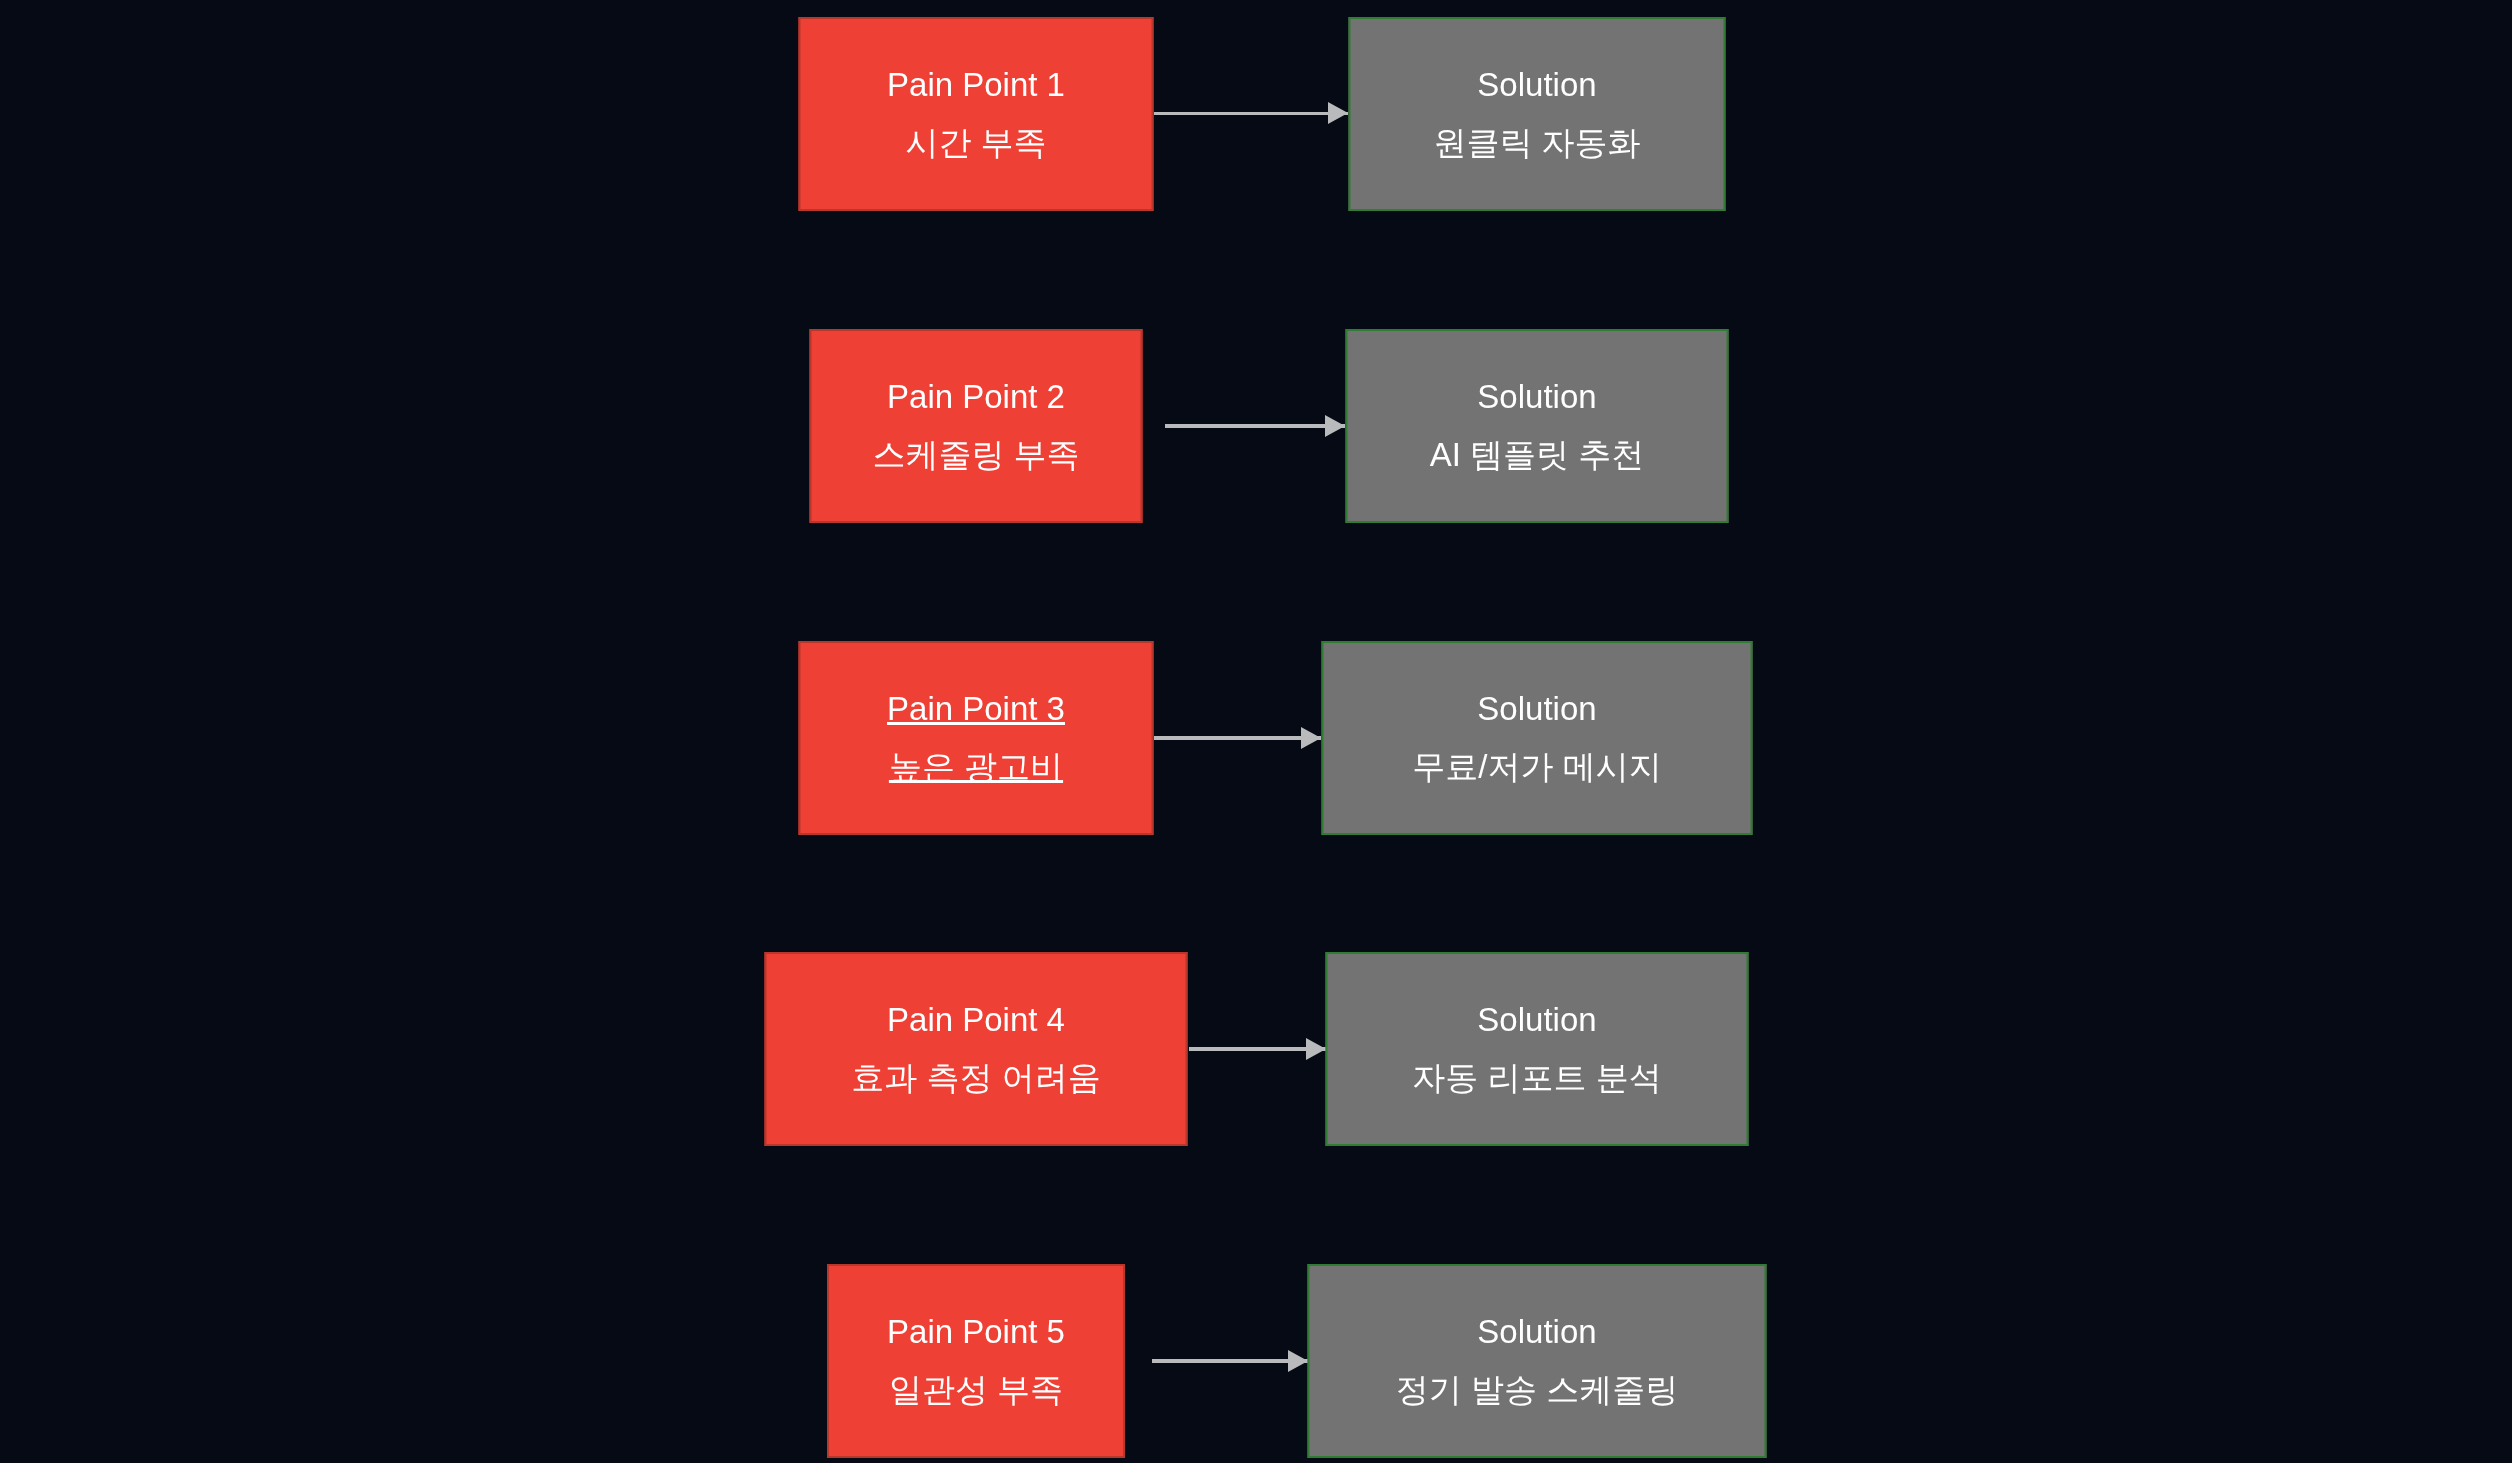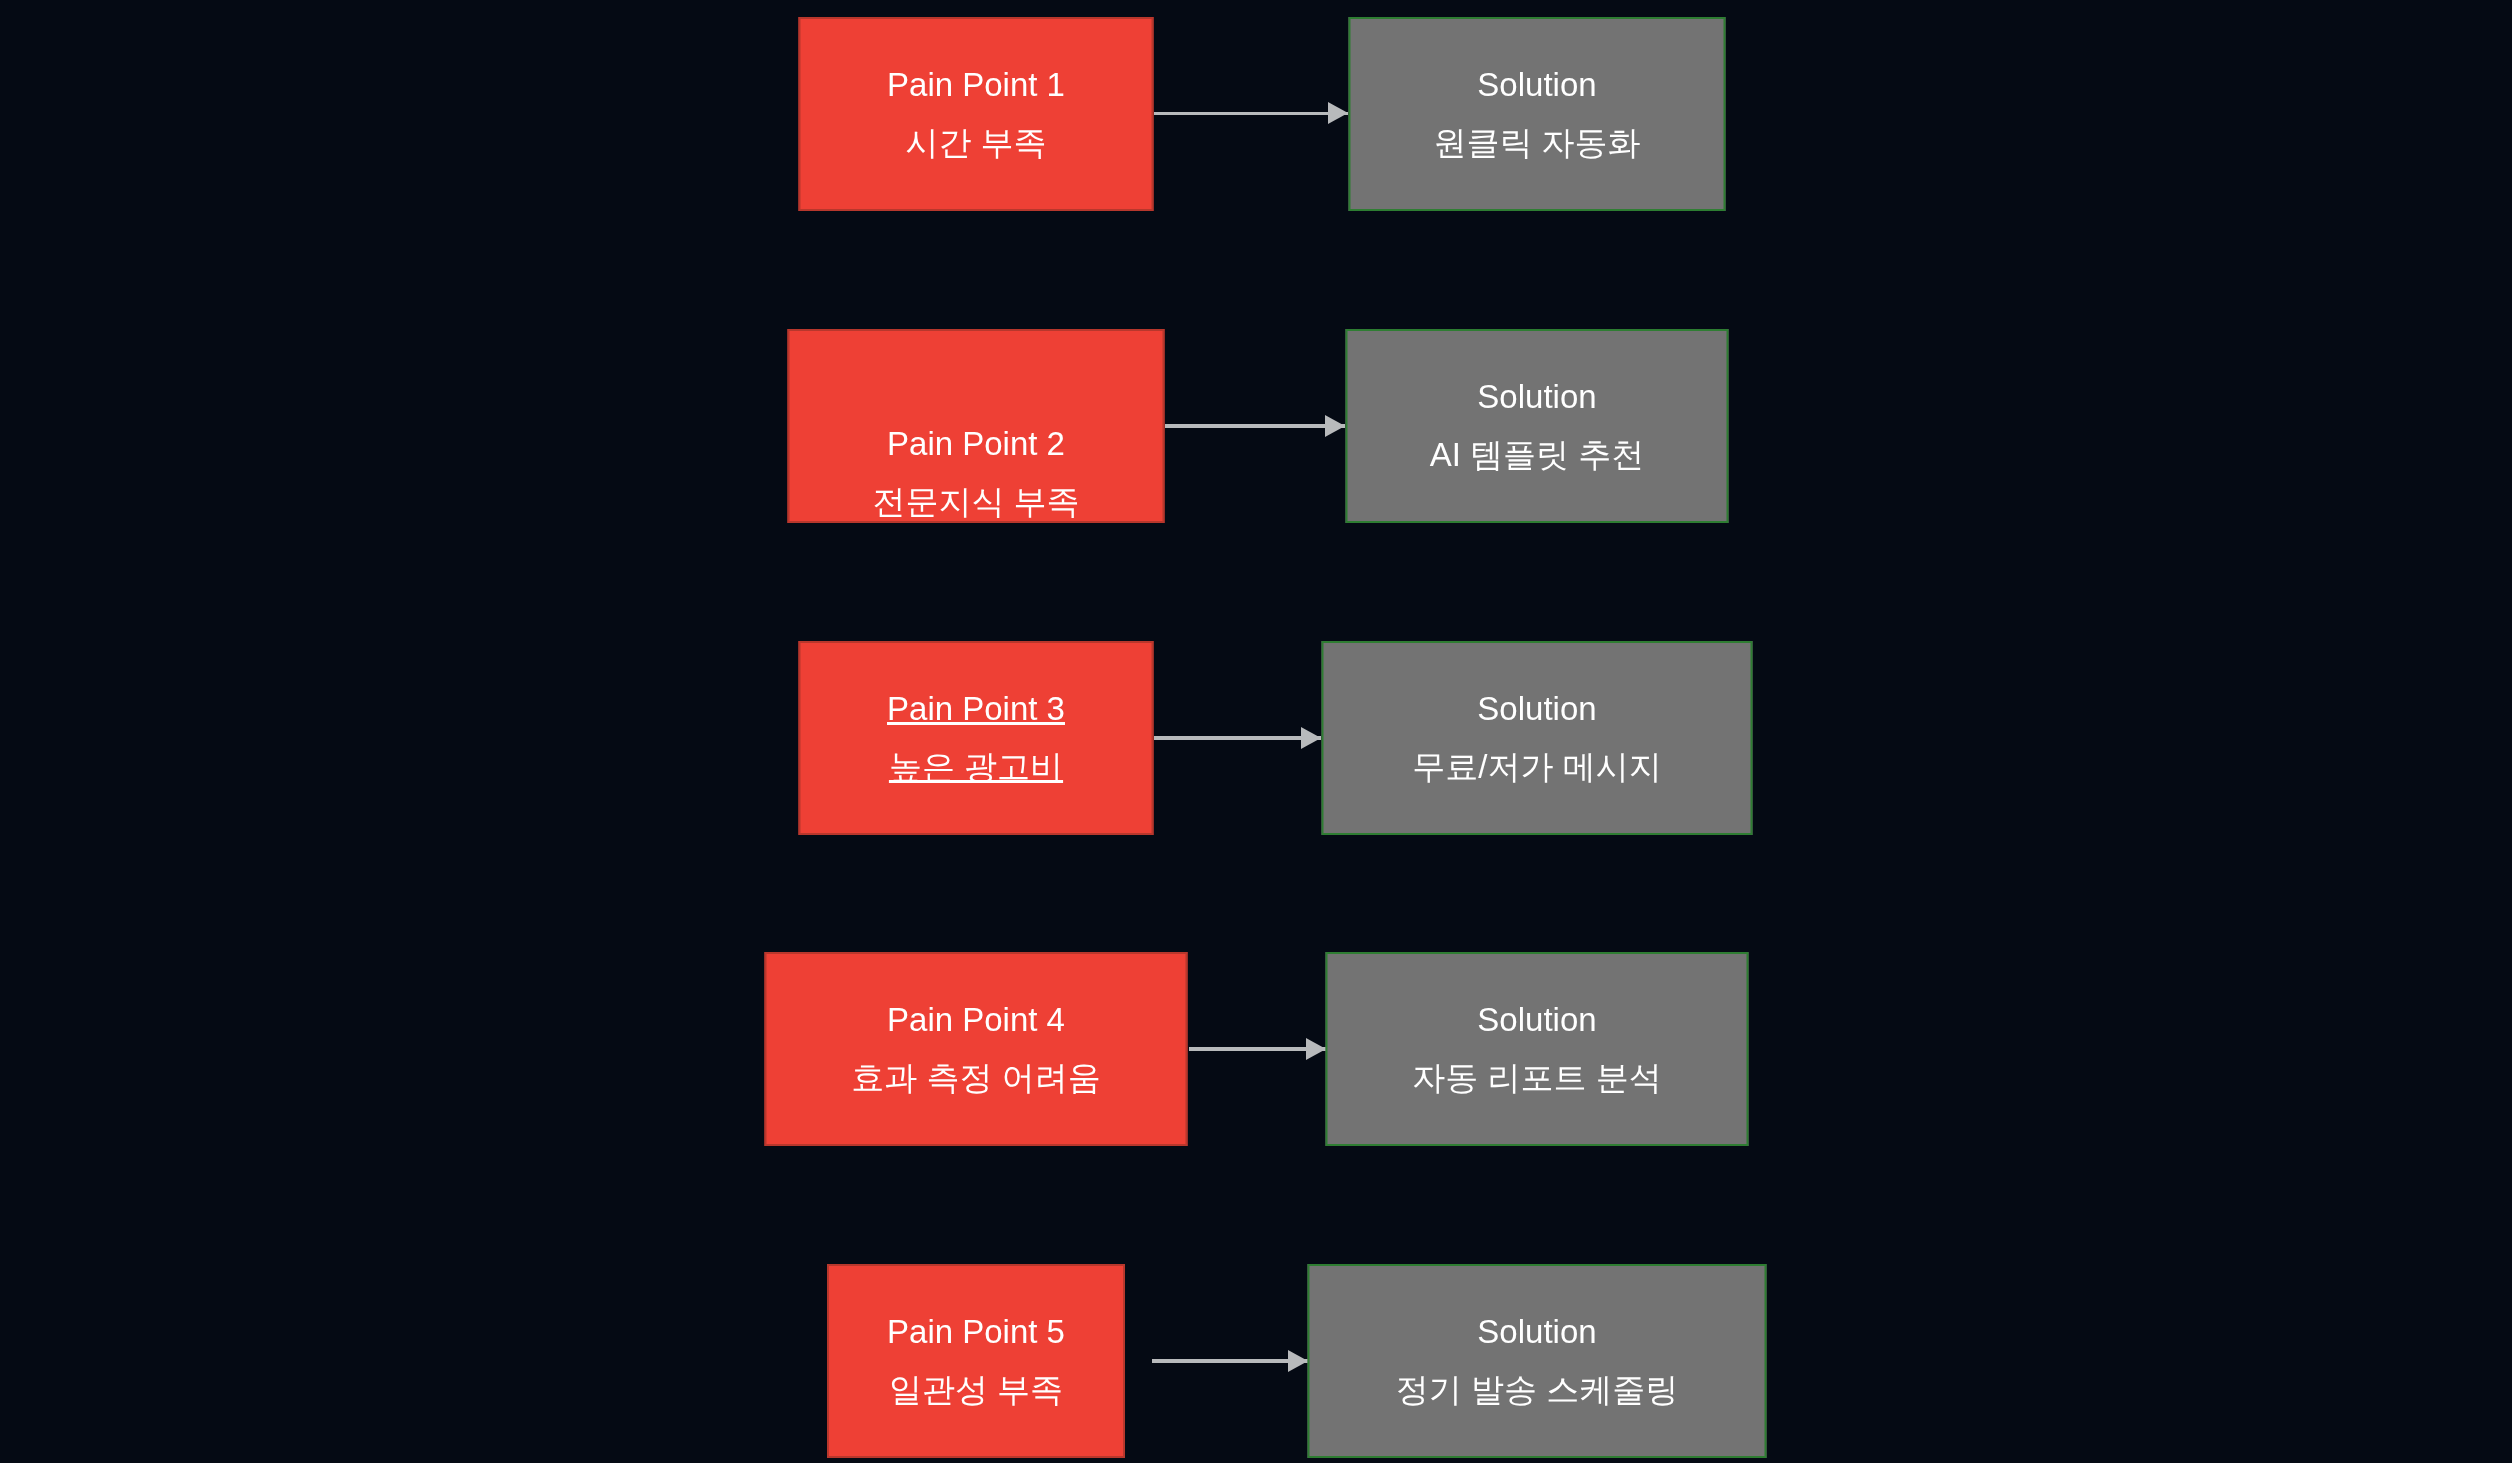--- a/index.html
+++ b/index.html
@@ -53,21 +53,21 @@
   }
   .sol {
     left: 1537px;
     transform: translateX(-50%);
     background: #737373;
     border: 2.8px solid #2e7d32;
   }
   
   .row:nth-child(1) .pain { width: 355px; }
   .row:nth-child(1) .sol  { width: 377px; }
-  .row:nth-child(2) .pain { width: 377px; justify-content: flex-end; }
+  .row:nth-child(2) .pain { width: 333px; }
   .row:nth-child(2) .sol  { width: 383px; }
   .row:nth-child(3) .pain { width: 355px; text-decoration: underline; }
   .row:nth-child(3) .sol  { width: 431px; }
   .row:nth-child(4) .pain { width: 423px; }
   .row:nth-child(4) .sol  { width: 423px; }
   .row:nth-child(5) .pain { width: 298px; }
   .row:nth-child(5) .sol  { width: 459px; }
 
   .arrow {
     position: absolute;
@@ -102,21 +102,21 @@
       </div>
     <div class="box sol">
       <div>Solution</div>
       <div>원클릭 자동화</div>
     </div>
   </div>
 
   <div class="row">
     <div class="box pain">
       <div>Pain Point 2</div>
-      <div>전문지식 부족</div>
+      <div>스케줄링 부족</div>
     </div>
     <div class="arrow" style="left: 1165px; width: 180px;">
         <span class="head"></span>
       </div>
     <div class="box sol">
       <div>Solution</div>
       <div>AI 템플릿 추천</div>
     </div>
   </div>
 

